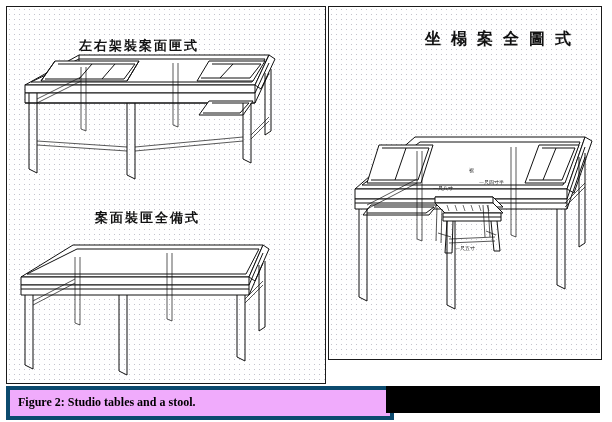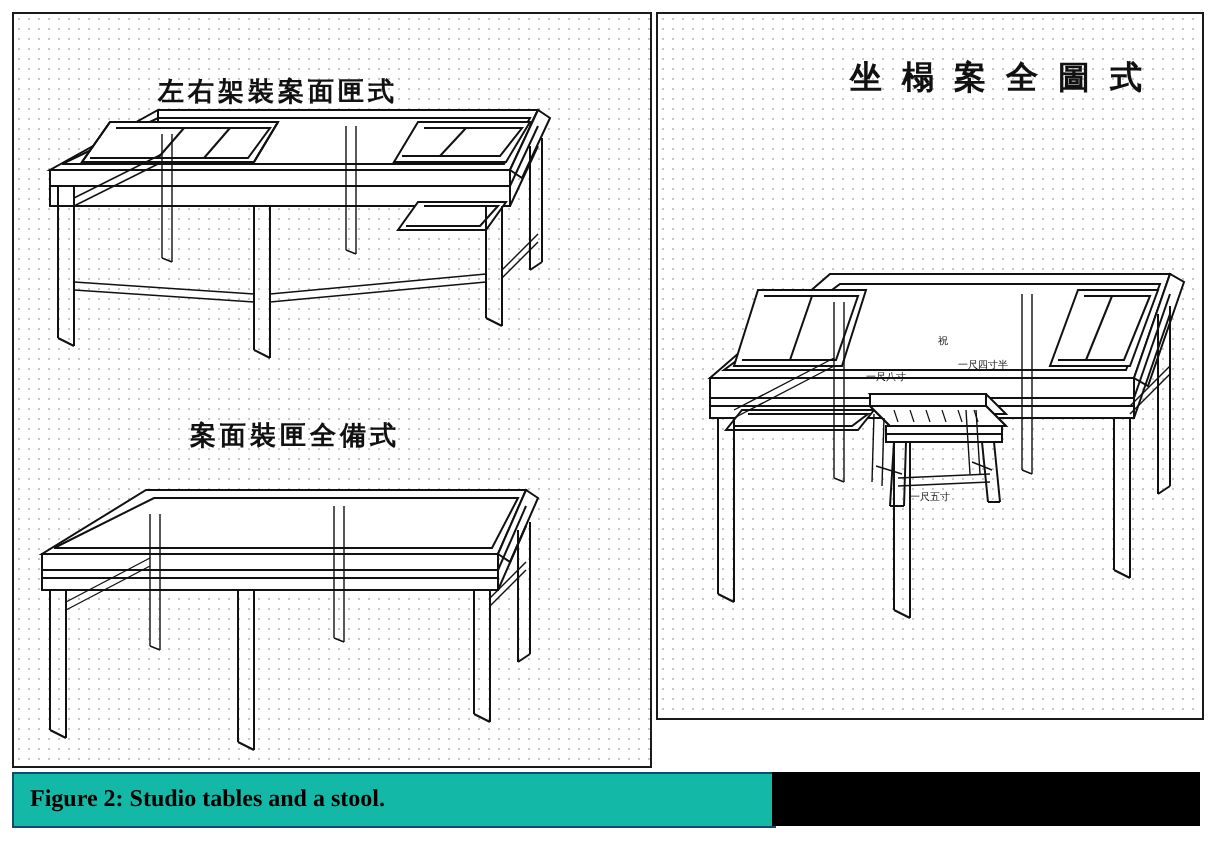--- a/index.html
+++ b/index.html
@@ -104,22 +104,22 @@
     stroke-width: 0.6;
   }
 
   
   #caption-bar {
     position: absolute;
     left: 0px;
     top: 380px;
     width: 380px;
     height: 26px;
-    background: #14b8a6;
-    border: 1px solid #0c4a6e;
+    background: #f0abfc;
+    border: 4px solid #0c4a6e;
   }
   #caption-text {
     position: absolute;
     left: 8px;
     top: 5px;
     font-family: "Liberation Serif", serif;
     font-size: 12px;
     font-weight: bold;
     color: #000;
     white-space: nowrap;

